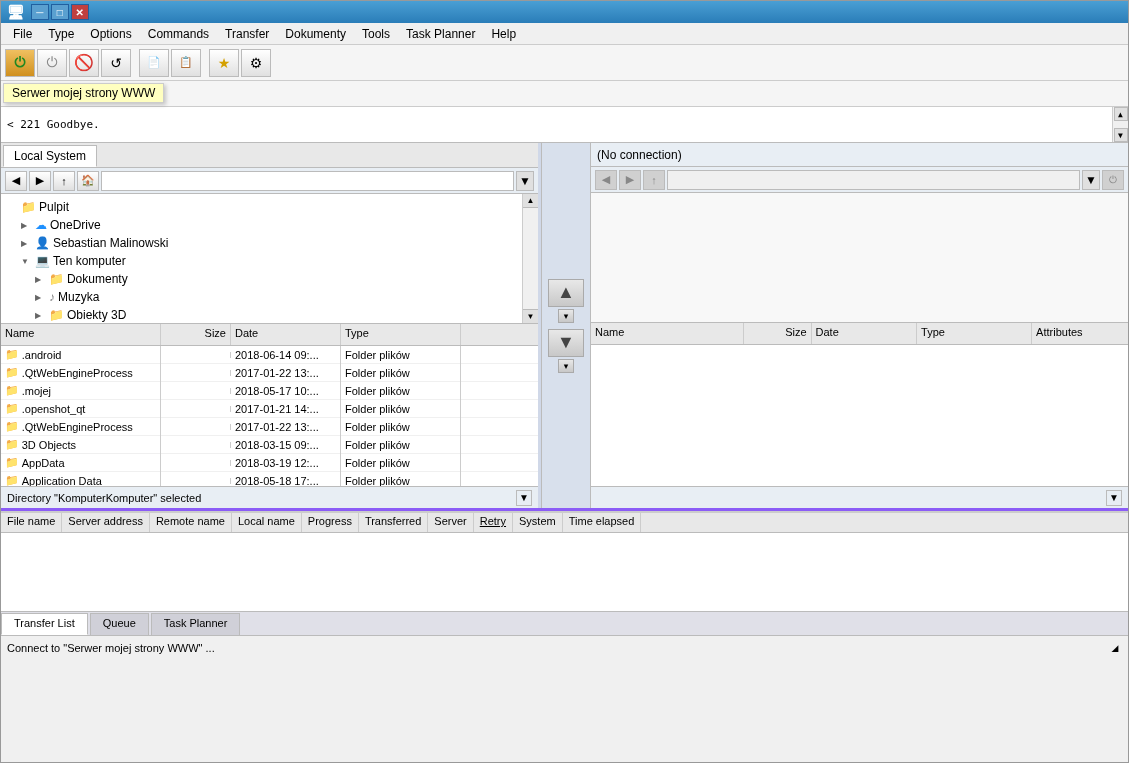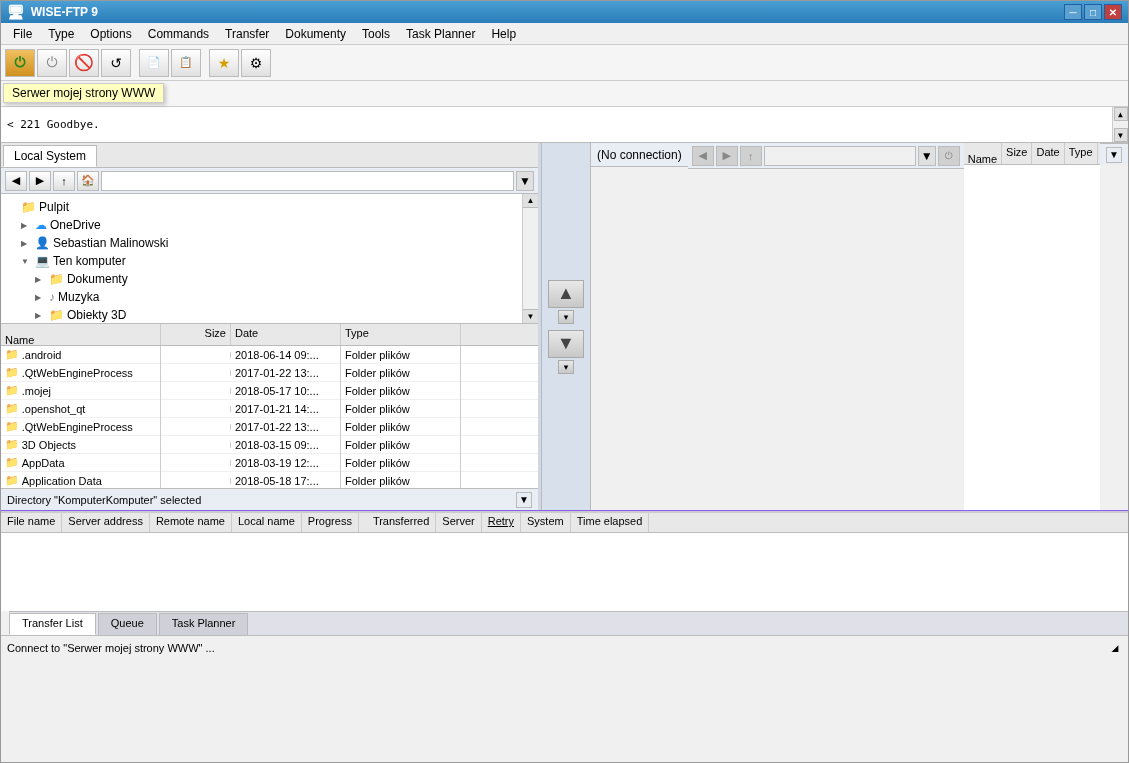--- a/index.html
+++ b/index.html
@@ -126,21 +126,21 @@
       border: 1px solid #bbb;
       font-size: 8px;
       display: flex; align-items: center; justify-content: center;
       cursor: pointer;
     }
 
     
     #main-area {
       display: flex;
       height: calc(763px - 22px - 22px - 36px - 26px - 36px - 100px - 24px - 24px);
-      border-bottom: 1px solid #8b5cf6;
+      border-bottom: 3px solid #8b5cf6;
     }
 
     
     #left-panel {
       flex: 1;
       display: flex;
       flex-direction: column;
       border-right: 3px solid #d0d8e8;
     }
 
@@ -288,21 +288,21 @@
     }
 
     
     .file-list-header {
       display: flex;
       background: #e8e8e8;
       border-bottom: 1px solid #bbb;
       height: 22px;
       font-size: 11px;
     }
-    .file-col-name { width: 160px; padding: 10px 4px; border-right: 1px solid #ccc; cursor: pointer; }
+    .file-col-name { width: 160px; padding: 3px 4px; border-right: 1px solid #ccc; cursor: pointer; }
     .file-col-size { width: 70px; padding: 3px 4px; border-right: 1px solid #ccc; text-align: right; cursor: pointer; }
     .file-col-date { width: 110px; padding: 3px 4px; border-right: 1px solid #ccc; cursor: pointer; }
     .file-col-type { width: 120px; padding: 3px 4px; border-right: 1px solid #ccc; cursor: pointer; }
     .file-col-attr { width: 100px; padding: 3px 4px; cursor: pointer; }
 
     .file-list {
       flex: 1;
       overflow-y: auto;
       background: white;
     }
@@ -392,21 +392,20 @@
     
     ::-webkit-scrollbar { width: 16px; }
     ::-webkit-scrollbar-track { background: #f0f0f0; }
     ::-webkit-scrollbar-thumb { background: #c0c0c0; border: 1px solid #aaa; }
   </style>
 </head>
 <body>
 
 <div id="title-bar">
   <span class="title-icon">🖥</span>
-  <span class="title-text">WISE-FTP 9</span>
   <div class="win-buttons">
     <div class="win-btn">─</div>
     <div class="win-btn">□</div>
     <div class="win-btn close">✕</div>
   </div>
 </div>
 
 <div id="menu-bar">
 <div class="menu-item">File</div>
     <div class="menu-item">Type</div>
@@ -604,21 +603,21 @@
     <div class="arrow-group">
       <div class="arrow-btn" style="font-size:18px; color:#444;">▲</div>
       <div class="small-arrow">▾</div>
     </div>
     <div class="arrow-group">
       <div class="arrow-btn" style="font-size:18px; color:#444;">▼</div>
       <div class="small-arrow">▾</div>
     </div>
   </div>
 
-  <div id="right-panel" style="flex:1; display:flex; flex-direction:row; min-width:0;">
+  <div id="right-panel" style="flex:1; display:flex; flex-direction:column; min-width:0;">
 
     <div id="remote-header" style="background:#e8eef4; border-bottom:1px solid #bbb; padding:3px 6px; font-size:12px; height:24px; display:flex; align-items:center;">
       <span>(No connection)</span>
     </div>
 
     <div id="right-nav" style="display:flex; align-items:center; background:#e8eef4; border-bottom:1px solid #bbb; padding:2px 4px; gap:2px; height:26px;">
       <div class="nav-btn" style="background:#d0d0d0; color:#888;">◀</div>
       <div class="nav-btn" style="background:#d0d0d0; color:#888;">▶</div>
       <div class="nav-btn" style="background:#d0d0d0; color:#888;">↑</div>
       <input id="right-path" style="flex: 1 1 0%; height: 20px; border: 1px solid rgb(187, 187, 187); padding: 0px 4px; font-size: 11px; background: rgb(240, 240, 240);" readonly="">
@@ -647,30 +646,30 @@
   </div>
 </div>
 
 <div id="transfer-area">
   <div id="transfer-header" style="background:#e8e8e8; display:flex; height:20px; font-size:11px; border-bottom:1px solid #bbb;">
   <div class="tr-col" style="cursor: pointer;">File name</div>
       <div class="tr-col" style="cursor: pointer;">Server address</div>
       <div class="tr-col" style="cursor: pointer;">Remote name</div>
       <div class="tr-col" style="cursor: pointer;">Local name</div>
       <div class="tr-col" style="cursor: pointer;">Progress</div>
-      <div class="tr-col" style="cursor: pointer; margin-left: 8px;">Transferred</div>
+      <div class="tr-col" style="cursor: pointer;">Transferred</div>
       <div class="tr-col" style="cursor: pointer;">Server</div>
       <div class="tr-col" style="cursor: pointer; text-decoration: underline;">Retry</div>
       <div class="tr-col" style="cursor: pointer;">System</div>
       <div class="tr-col" style="cursor: pointer;">Time elapsed</div>
     </div>
   <div id="transfer-rows" style="flex:1; background:white;"></div>
 </div>
 
-<div id="bottom-tabs" style="height:24px; background:#e0e0e8; border-top:1px solid #bbb; display:flex; align-items:flex-end;margin-left:8px;">
+<div id="bottom-tabs" style="height:24px; background:#e0e0e8; border-top:1px solid #bbb; display:flex; align-items:flex-end;">
 <div class="btm-tab active">Transfer List</div>
     <div class="btm-tab">Queue</div>
     <div class="btm-tab">Task Planner</div>
   </div>
 
 <div id="bottom-status" style="height:24px; background:#f0f0f0; border-top:1px solid #bbb; display:flex; align-items:center; padding:0 6px; font-size:11px;">
   <span>Connect to "Serwer mojej strony WWW" ...</span>
   <div style="margin-left:auto; width:14px; height:14px; font-size:9px; display:flex; align-items:center; justify-content:center;">◢</div>
 </div>
 

